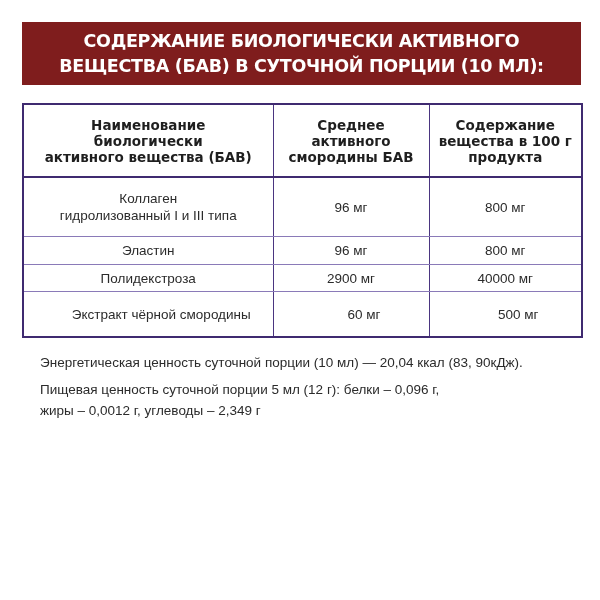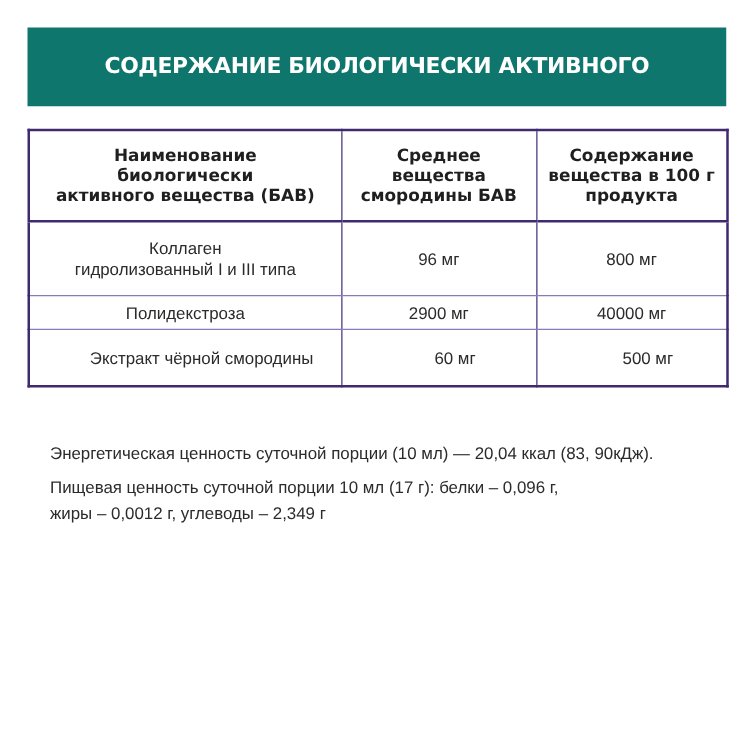--- a/index.html
+++ b/index.html
@@ -14,21 +14,21 @@
       overflow: hidden;
       font-family: "Liberation Sans", "DejaVu Sans", sans-serif;
       color: #2a2a2a;
     }
     .title-bar {
       position: absolute;
       left: 22px;
       top: 22px;
       width: 559px;
       height: 63px;
-      background: #0f766e;
+      background: #7f1d1d;
       color: #ffffff;
       display: flex;
       flex-direction: column;
       align-items: center;
       justify-content: center;
       font-family: "DejaVu Sans", "Liberation Sans", sans-serif;
       font-weight: bold;
       font-size: 17.5px;
       line-height: 25px;
       letter-spacing: -0.3px;
@@ -95,52 +95,60 @@
     }
     .footer p { margin: 0; }
     .footer .energy { margin-bottom: 6px; white-space: nowrap; }
     .footer .nutrition span { display: block; white-space: nowrap; }
   </style>
 </head>
 <body>
 
 <div class="title-bar">
   <span class="title-line">СОДЕРЖАНИЕ БИОЛОГИЧЕСКИ АКТИВНОГО</span>
+  <span class="title-line">ВЕЩЕСТВА (БАВ) В СУТОЧНОЙ ПОРЦИИ  (10 МЛ):</span>
 </div>
 
 <table class="bav-table">
   <colgroup>
     <col class="c1">
       <col class="c2">
       <col class="c3">
   </colgroup>
   <thead>
     <tr>
       <th>
         <span>Наименование</span>
         <span>биологически</span>
         <span>активного вещества (БАВ)</span>
       </th>
       <th>
         <span>Среднее</span>
-        <span>вещества</span>
+        <span>активного</span>
         <span>смородины БАВ</span>
       </th>
       <th>
         <span>Содержание</span>
         <span>вещества в 100 г</span>
         <span>продукта</span>
       </th>
     </tr>
   </thead>
   <tbody>
     <tr class="row-h58">
       <td>
         <span>Коллаген</span>
         <span>гидролизованный I и III типа</span>
+      </td>
+      <td>96 мг</td>
+      <td>800 мг</td>
+    </tr>
+    <tr class="row-h28">
+      <td>
+        <span>Эластин</span>
       </td>
       <td>96 мг</td>
       <td>800 мг</td>
     </tr>
     <tr class="row-h27">
       <td>
         <span>Полидекстроза</span>
       </td>
       <td>2900 мг</td>
       <td>40000 мг</td>
@@ -151,16 +159,16 @@
       </td>
       <td>60 мг</td>
       <td>500 мг</td>
     </tr>
   </tbody>
 </table>
 
 <div class="footer">
   <p class="energy">Энергетическая ценность суточной порции  (10 мл) —  20,04 ккал (83, 90кДж).</p>
   <p class="nutrition">
-    <span>Пищевая ценность суточной порции 10 мл (17 г): белки – 0,096 г,</span>
+    <span>Пищевая ценность суточной порции 5 мл (12 г): белки – 0,096 г,</span>
     <span>жиры – 0,0012 г, углеводы – 2,349 г</span>
   </p>
 </div>
 
 </body></html>

